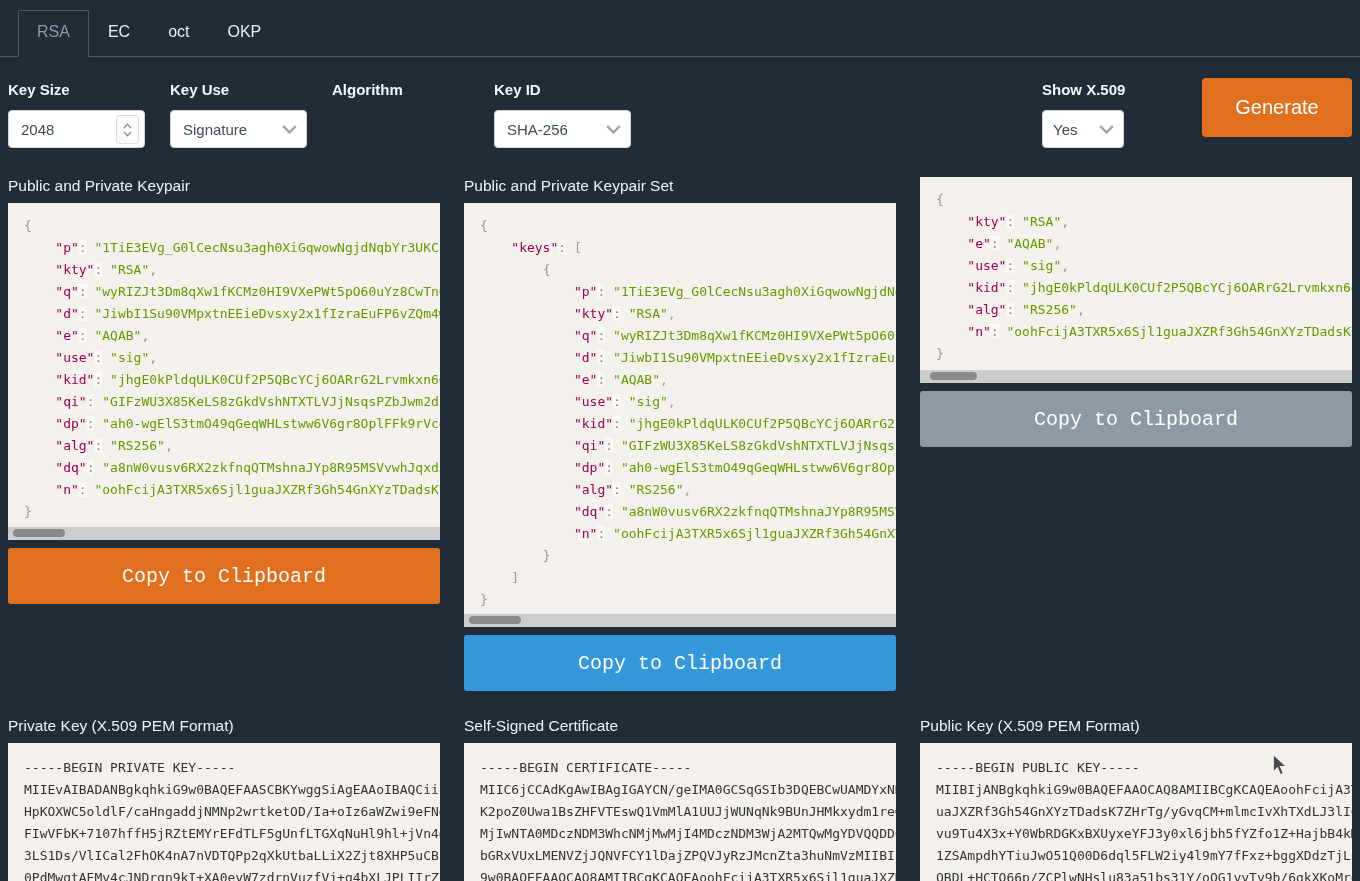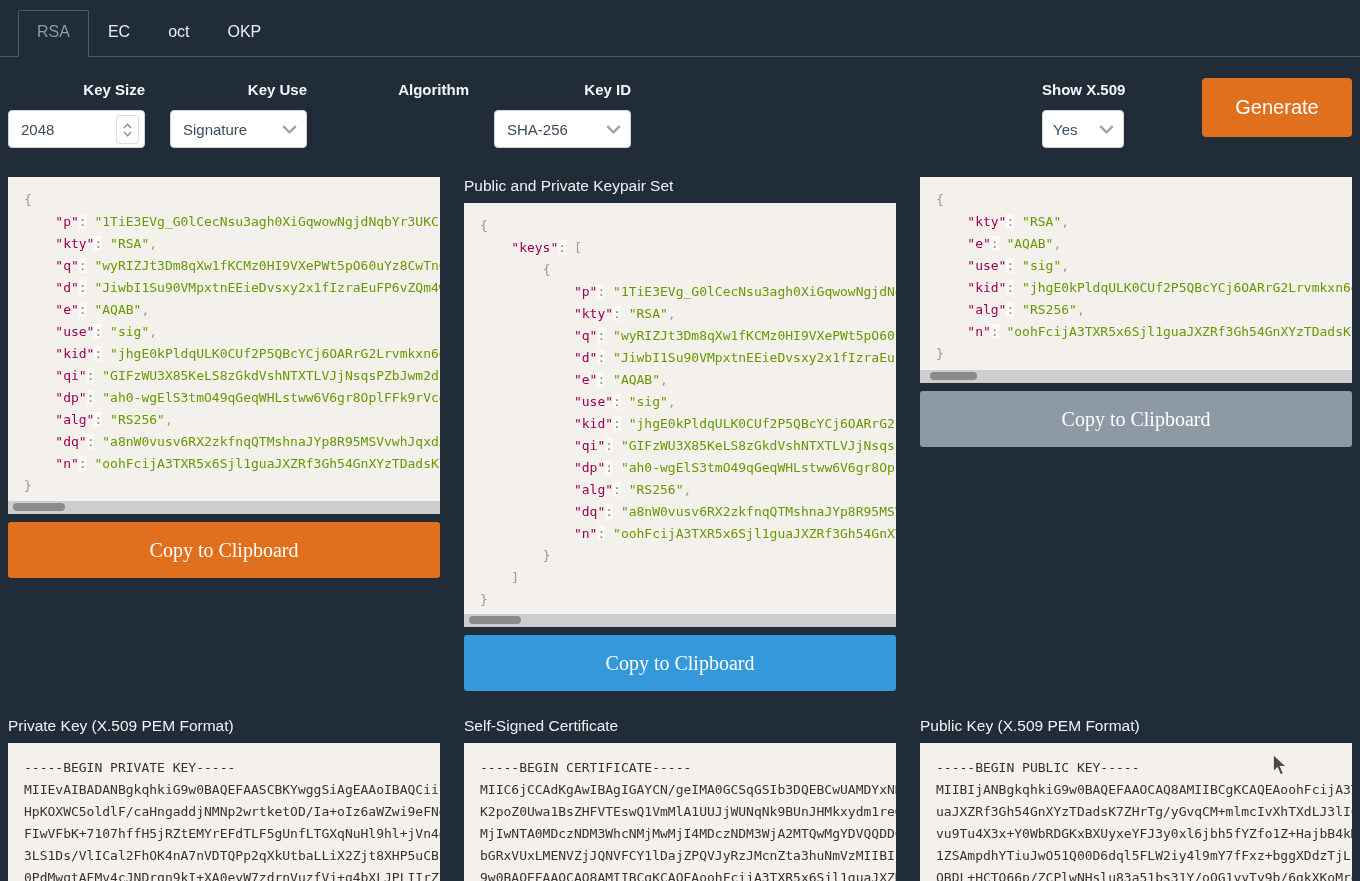--- a/index.html
+++ b/index.html
@@ -8,21 +8,21 @@
     background:#202c38;
     font-family:"Liberation Sans", sans-serif;
   }
   
   .tabbar{position:absolute;top:10px;left:0;width:1360px;height:47px;
     border-bottom:1px solid #4d5b68;padding-left:18px;display:flex;box-sizing:border-box;}
   .tab{padding:12px 18px;font-size:16px;color:#e9eef2;border:1px solid transparent;
     margin-bottom:-1px;border-radius:2px 2px 0 0;cursor:pointer;}
   .tab.active{color:#8b9aa7;border-color:#4d5b68;border-bottom-color:#202c38;}
   
-  .cgroup{position:absolute;top:82px;width:137px;text-align:right;}
+  .cgroup{position:absolute;top:82px;width:137px;}
   .cgroup label{display:block;font-size:15px;font-weight:bold;color:#f4f7f9;margin:0 0 13px 0;line-height:15px;}
   .field{position:relative;height:36px;background:#fff;border:1px solid #cfd4d8;border-radius:4px;
     display:flex;align-items:center;padding:0 12px;font-size:15px;color:#3b4c5c;box-sizing:content-box;cursor:pointer;}
   .field .chev{position:absolute;right:9px;top:14px;}
   .spin{position:absolute;right:5px;top:4px;width:21px;height:27px;border:1px solid #dcdfe2;border-radius:3px;
     background:#fcfcfc;display:flex;flex-direction:column;align-items:center;justify-content:center;gap:2px;cursor:pointer;}
   .generate{position:absolute;left:1202px;top:78px;width:150px;height:59px;border:none;border-radius:4px;
     color:#fff;font-size:20px;font-family:inherit;cursor:pointer;text-align:center;}
   
   .main{position:absolute;left:8px;top:177px;width:1344px;
@@ -32,21 +32,21 @@
   pre.code{margin:0;padding:12px 16px;font-family:"DejaVu Sans Mono", monospace;font-size:13px;
     line-height:22px;white-space:pre;color:#999999;}
   pre.code .pr{color:#990055;}
   pre.code .st{color:#669900;}
   pre.code .pu{color:#999999;}
   pre.code .op{color:#8a8a8a;background:rgba(255,255,255,.55);}
   pre.pem{color:#333333;padding-top:14px;}
   .hscroll{position:absolute;left:0;right:0;bottom:0;height:13px;background:#cdcdcd;}
   .hthumb{position:absolute;left:5px;top:2px;width:52px;height:8px;border-radius:4px;background:#8a8a8a;cursor:pointer;}
   .copy{display:block;width:100%;height:56px;margin-top:8px;border:none;border-radius:3px;
-    color:#fff;font-size:20px;font-family:Liberation Serif, serif;cursor:pointer;}
+    color:#fff;font-size:20px;font-family:Liberation Mono, monospace;cursor:pointer;}
   .h337{height:337px;} .h424{height:424px;} .h206{height:206px;} .h170{height:170px;}
   .cursor{position:absolute;left:1272px;top:754px;}
 </style>
 </head>
 <body>
 
 <div class="tabbar">
   <div class="tab active">RSA</div>
   <div class="tab">EC</div>
   <div class="tab">oct</div>
@@ -100,20 +100,21 @@
         <polyline points="1.2,1.2 7.5,7.3 13.8,1.2" fill="none" stroke="#9aa6ad" stroke-width="2.4"></polyline>
       </svg>
   </div>
 </div>
 
 <button class="generate" style="background-color: rgb(224, 112, 30);">Generate</button>
 
 <div class="main">
 
   <section class="panel">
+    <h3>Public and Private Keypair</h3>
     <div class="codewrap h337">
       <pre class="code json"><span class="pu">{</span>
     <span class="pr">"p"</span><span class="op">:</span> <span class="st">"1TiE3EVg_G0lCecNsu3agh0XiGqwowNgjdNqbYr3UKC1sOMnb0"</span>
     <span class="pr">"kty"</span><span class="op">:</span> <span class="st">"RSA"</span><span class="pu">,</span>
     <span class="pr">"q"</span><span class="op">:</span> <span class="st">"wyRIZJt3Dm8qXw1fKCMz0HI9VXePWt5pO60uYz8CwTn6sAq5m0"</span>
     <span class="pr">"d"</span><span class="op">:</span> <span class="st">"JiwbI1Su90VMpxtnEEieDvsxy2x1fIzraEuFP6vZQm4wJcKd10"</span>
     <span class="pr">"e"</span><span class="op">:</span> <span class="st">"AQAB"</span><span class="pu">,</span>
     <span class="pr">"use"</span><span class="op">:</span> <span class="st">"sig"</span><span class="pu">,</span>
     <span class="pr">"kid"</span><span class="op">:</span> <span class="st">"jhgE0kPldqULK0CUf2P5QBcYCj6OARrG2Lrvmkxn6es"</span>
     <span class="pr">"qi"</span><span class="op">:</span> <span class="st">"GIFzWU3X85KeLS8zGkdVshNTXTLVJjNsqsPZbJwm2dkfQx4a5s"</span>

